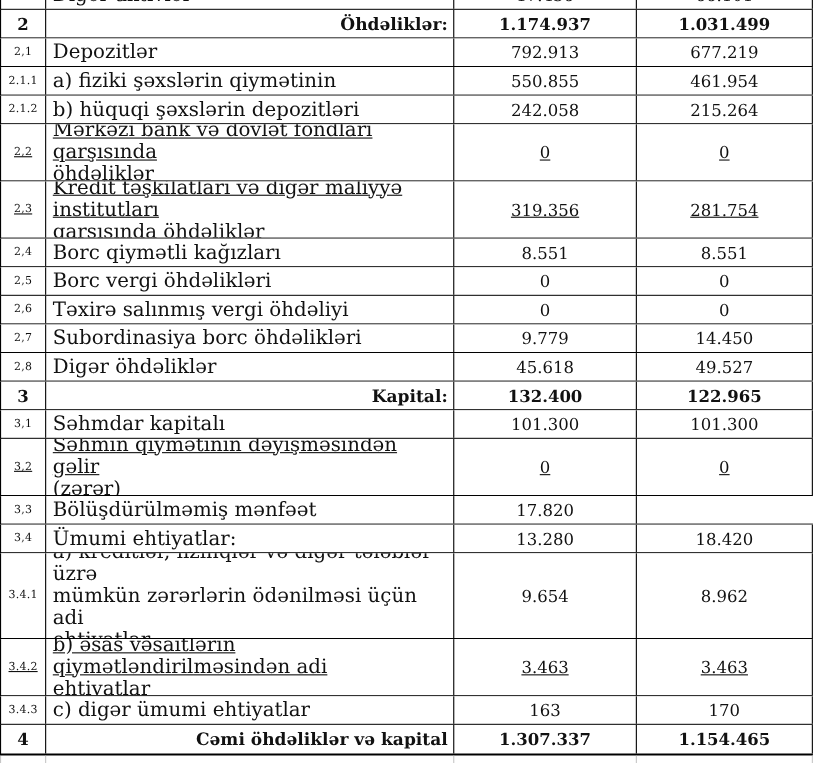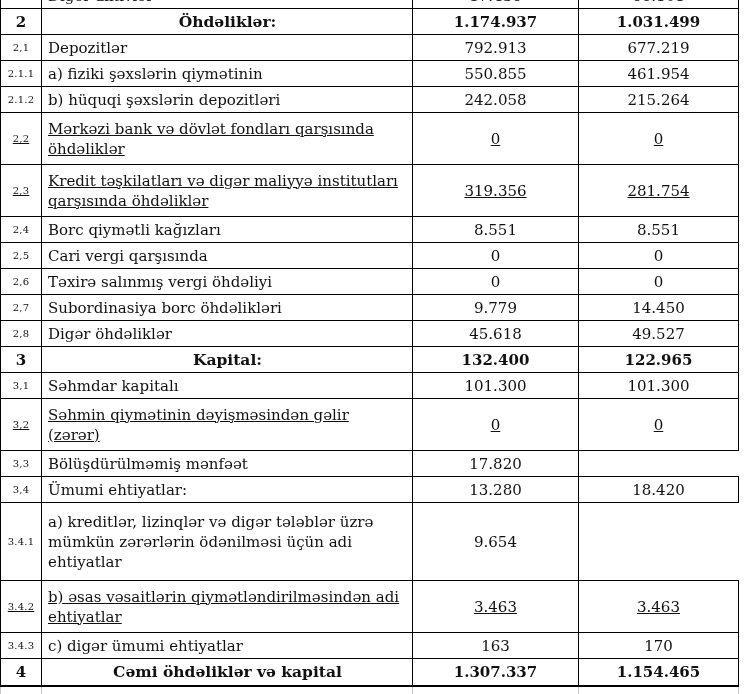--- a/index.html
+++ b/index.html
@@ -39,36 +39,36 @@
     overflow: hidden;
   }
   .cell.num {
     font-size: 10px;
     letter-spacing: 0.2px;
   }
   .cell.desc {
     justify-content: flex-start;
     text-align: left;
     padding: 0 5px 0 6px;
-    font-size: 15px;
+    font-size: 18px;
     line-height: 20px;
     white-space: pre-line;
   }
   .cell.val {
     font-size: 15px;
     text-align: right;
   }
   
   .l1 { height: 26px; }
   .l2 { height: 52px; text-decoration: underline; }
   .l3 { height: 78px; }
   
   .section, .total { font-weight: bold; }
   .section .cell.desc, .total .cell.desc {
-    justify-content: center;
+    justify-content: flex-end;
     text-align: center;
     font-size: 15.5px;
   }
   .section .cell.num, .total .cell.num { font-size: 15px; }
   .total { height: 28px; border-bottom: 2px solid #000; }
   
   .clip { height: 9px; }
   .clip .cell { align-items: flex-start; }
   .clip .cell span {
     display: block;
@@ -185,21 +185,21 @@
             <span>8.551</span>
           </div>
           <div class="cell val">
             <span>8.551</span>
           </div>
         </div>
         <div class="row l1">
           <div class="cell num">
             <span>2,5</span>
           </div>
-          <div class="cell desc"><span>Cari vergi qarşısında</span></div>
+          <div class="cell desc"><span>Borc vergi öhdəlikləri</span></div>
           <div class="cell val">
             <span>0</span>
           </div>
           <div class="cell val">
             <span>0</span>
           </div>
         </div>
         <div class="row l1">
           <div class="cell num">
             <span>2,6</span>
@@ -296,20 +296,23 @@
         </div>
         <div class="row l3">
           <div class="cell num">
             <span>3.4.1</span>
           </div>
           <div class="cell desc"><span>a) kreditlər, lizinqlər və digər tələblər üzrə
 mümkün zərərlərin ödənilməsi üçün adi
 ehtiyatlar</span></div>
           <div class="cell val">
             <span>9.654</span>
+          </div>
+          <div class="cell val">
+            <span>8.962</span>
           </div>
         </div>
         <div class="row l2">
           <div class="cell num">
             <span>3.4.2</span>
           </div>
           <div class="cell desc"><span>b) əsas vəsaitlərin qiymətləndirilməsindən adi
 ehtiyatlar</span></div>
           <div class="cell val">
             <span>3.463</span>

